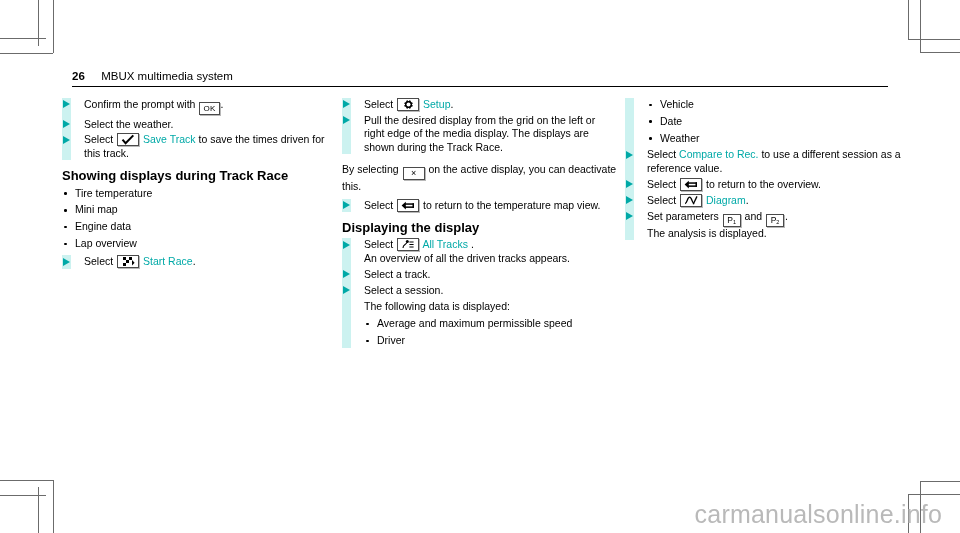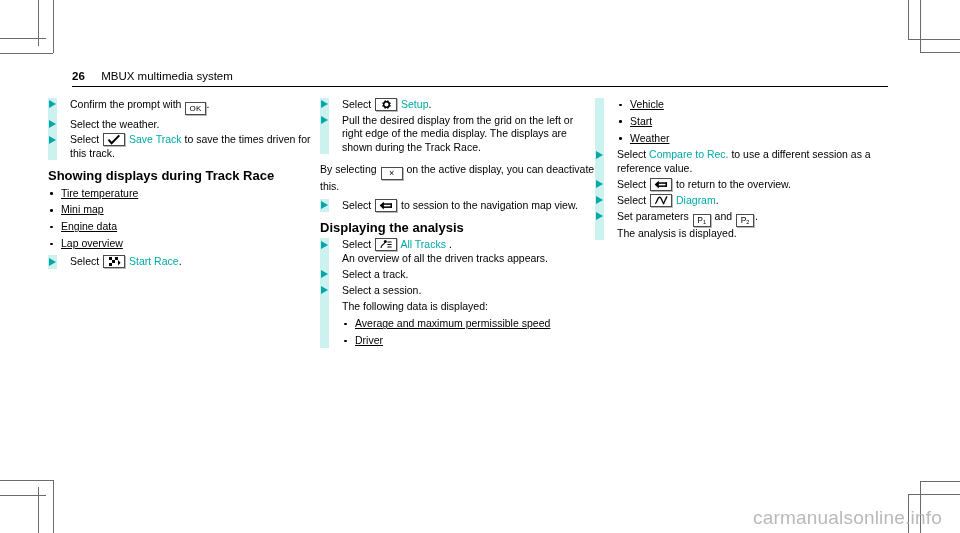--- a/index.html
+++ b/index.html
@@ -30,24 +30,24 @@
     font-weight: bold; font-size: 11.5px; color: #000;
     letter-spacing: 0.2px;
   }
   .header .chaptertitle {
     font-size: 11.5px; color: #000; margin-left: 16px;
   }
 
   
   .columns {
     position: absolute;
-    left: 48px; top: 98px;
+    left: 62px; top: 98px;
     width: 880px; height: 330px;
     display: flex;
-    gap: 0px;
+    gap: 8px;
   }
   .col { position: relative; }
   .col1 { width: 272px; padding-left: 0; }
   .col2 { width: 275px; }
   .col3 { width: 280px; }
 
   
   .accent-group {
     position: relative;
     padding-left: 22px;
@@ -80,21 +80,21 @@
   .para {
     font-size: 10.5px; line-height: 13.4px; color: #000;
     margin-bottom: 3px;
   }
 
   h3.subhead {
     font-size: 13px; font-weight: bold; color: #000;
     margin: 9px 0 4px 0; line-height: 13.4px;
   }
 
-  ul.bullets { list-style: none; margin: 0; padding: 0; text-decoration: underline; }
+  ul.bullets { list-style: none; margin: 0; padding: 0; }
   ul.bullets li {
     position: relative;
     font-size: 10.5px; line-height: 13.4px; color: #000;
     padding-left: 13px;
     margin-bottom: 3.4px;
   }
   ul.bullets li::before {
     content: "";
     position: absolute;
     left: 2px; top: 5.5px;
@@ -126,21 +126,21 @@
   .chip.ok { font-size: 8px; letter-spacing: 0.3px; padding: 0 3px; }
   .chip.xmark { font-size: 9px; min-width: 22px; }
   .chip.wide { min-width: 22px; }
   .chip.psub { font-size: 8.5px; min-width: 18px; }
   .chip.psub sub { font-size: 5.5px; vertical-align: -1px; }
 
   
   .watermark {
     position: absolute;
     right: 18px; bottom: 4px;
-    font-size: 19px;
+    font-size: 25px;
     color: #b9b9b9;
     letter-spacing: 0.2px;
     font-family: "Liberation Sans", sans-serif;
   }
 </style>
 </head>
 <body>
 
 <div class="page">
 
@@ -256,25 +256,25 @@
       </div>
 
       <div class="accent-group" style="margin-top:5px;">
         <div class="step">
           <span class="arrow"></span>
           <span>Select </span><span class="chip wide"><svg width="14" height="11" viewBox="0 0 14 11">
                 <rect x="4" y="3.3" width="9" height="1.5" fill="#000"></rect>
                 <rect x="4" y="6.4" width="9" height="1.5" fill="#000"></rect>
                 <rect x="11.5" y="3.3" width="1.5" height="4.6" fill="#000"></rect>
                 <path d="M4.8 1.7 L4.8 9.4 L0.6 5.55 Z" fill="#000"></path>
-              </svg></span><span> to session to the navigation map view.</span>
-        </div>
-      </div>
-
-      <h3 class="subhead">Displaying the analysis</h3>
+              </svg></span><span> to return to the temperature map view.</span>
+        </div>
+      </div>
+
+      <h3 class="subhead">Displaying the display</h3>
 
       <div class="accent-group">
         <div class="step">
           <span class="arrow"></span>
           <span>Select </span><span class="chip wide"><svg width="14" height="11" viewBox="0 0 14 11">
                 <path d="M2 9 C2 5, 5 6, 5.8 3.6" stroke="#000" stroke-width="1.1" fill="none"></path>
                 <circle cx="6.3" cy="2.6" r="1.5" fill="#000"></circle>
                 <line x1="8.4" y1="3" x2="12.6" y2="3" stroke="#000" stroke-width="1"></line>
                 <line x1="8.4" y1="5.5" x2="12.6" y2="5.5" stroke="#000" stroke-width="1"></line>
                 <line x1="8.4" y1="8" x2="12.6" y2="8" stroke="#000" stroke-width="1"></line>
@@ -296,21 +296,21 @@
         </div>
       </div>
 
     </div>
 
     <div class="col col3">
 
       <div class="accent-group">
         <ul class="bullets">
           <li>Vehicle</li>
-          <li>Start</li>
+          <li>Date</li>
           <li>Weather</li>
         </ul>
 
         <div class="step">
           <span class="arrow"></span>
           <span>Select </span><span class="link">Compare to Rec.</span><span> to use a different session as a reference value.</span>
         </div>
 
         <div class="step">
           <span class="arrow"></span>

